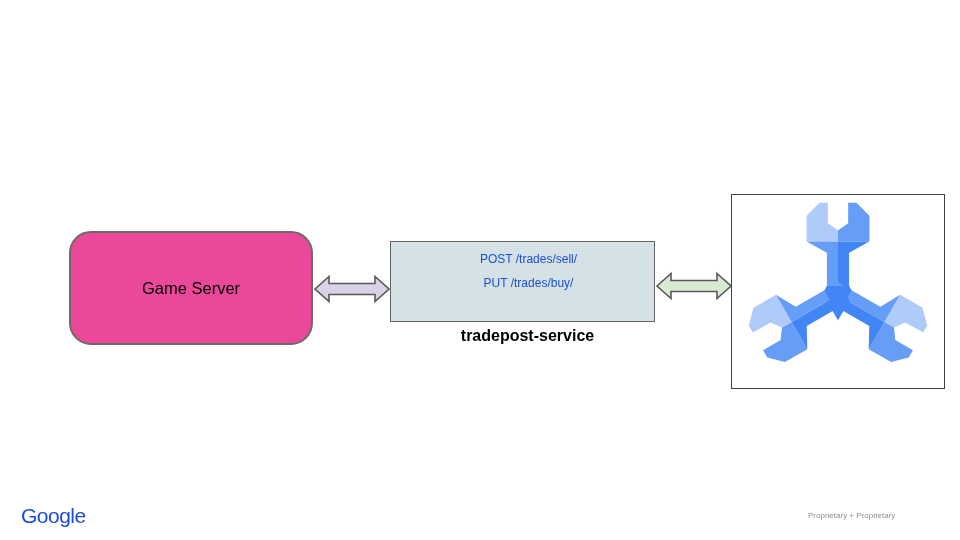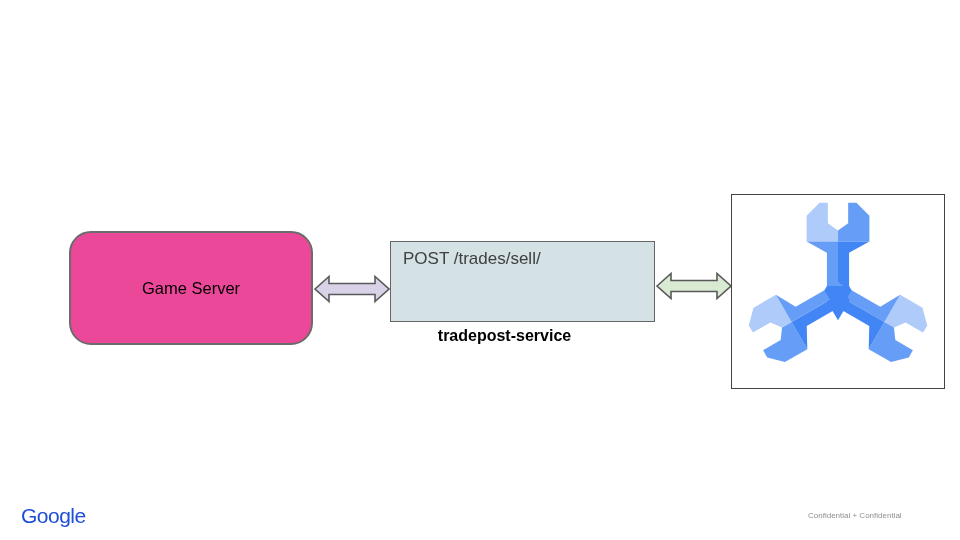--- a/index.html
+++ b/index.html
@@ -13,23 +13,23 @@
     background:#ec4899;border:2px solid #6b6b6b;border-radius:22px;
     display:flex;align-items:center;justify-content:center;box-sizing:border-box;
   }
   .game-server-box span{font-size:16.5px;color:#000;}
   
   .service-box{
     position:absolute;left:390px;top:241px;width:265px;height:81px;
     background:#d4e1e5;border:1.5px solid #656565;box-sizing:border-box;
     padding:5px 0 0 12px;
   }
-  .service-box .ep{font-size:17px;line-height:24px;color:#404040;white-space:nowrap;}
+  .service-box .ep{font-size:12px;line-height:24px;color:#1d4ed8;white-space:nowrap;text-align:center;}
   .service-label{
-    position:absolute;left:372px;top:327px;width:265px;text-align:center;
+    position:absolute;left:395px;top:327px;width:265px;text-align:center;
     font-size:16px;font-weight:bold;color:#000;
   }
   
   .arrow{position:absolute;}
   .arrow-left{left:314px;top:272px;}
   .arrow-right{left:656px;top:269px;}
   
   .icon-box{
     position:absolute;left:731px;top:194px;width:214px;height:195px;
     background:#ffffff;border:1px solid #434343;box-sizing:border-box;
@@ -53,20 +53,21 @@
   <div class="game-server-box">
     <span>Game Server</span>
   </div>
 
   <svg class="arrow arrow-left" width="76" height="34" viewBox="0 0 76 34">
     <polygon points="1,17 15,4.5 15,11.5 61,11.5 61,4.5 75,17 61,29.5 61,22.5 15,22.5 15,29.5" fill="#d9d2e9" stroke="#595959" stroke-width="1.6" stroke-linejoin="miter"></polygon>
   </svg>
 
   <div class="service-box">
     <div class="ep">POST /trades/sell/</div>
+    <div class="ep">PUT /trades/buy/</div>
   </div>
   <div class="service-label">tradepost-service</div>
 
   <svg class="arrow arrow-right" width="76" height="34" viewBox="0 0 76 34">
     <polygon points="1,17 15,4.5 15,11.5 61,11.5 61,4.5 75,17 61,29.5 61,22.5 15,22.5 15,29.5" fill="#d9ead3" stroke="#595959" stroke-width="1.6" stroke-linejoin="miter"></polygon>
   </svg>
 
   <div class="icon-box">
     <svg width="194" height="185" viewBox="0 0 210 200">
 
@@ -90,15 +91,15 @@
         <polygon fill="#4285f4" points="71,46 105,46 105,112 93,112 93,58"></polygon>
         <polygon fill="#669df6" points="139,46 105,46 105,112 117,112 117,58"></polygon>
       </g>
 
       <polygon fill="#4285f4" points="93,94 117,94 119.7,98.6 107.7,119.4 105,130 102.3,119.4 90.3,98.6"></polygon>
       <polygon fill="#4285f4" points="96,116 114,116 105,131"></polygon>
     </svg>
   </div>
 
   <div class="brand">Google</div>
-  <div class="confidential">Confidential + Confidential</div>
+  <div class="confidential">Proprietary + Proprietary</div>
 
 </div>
 
 </body></html>

